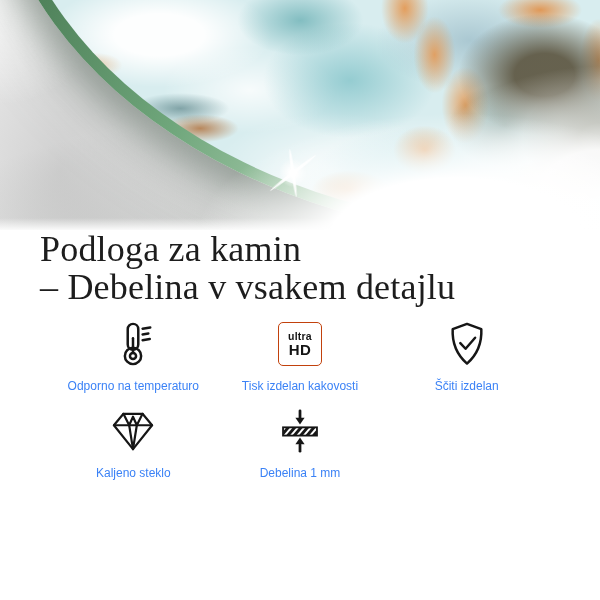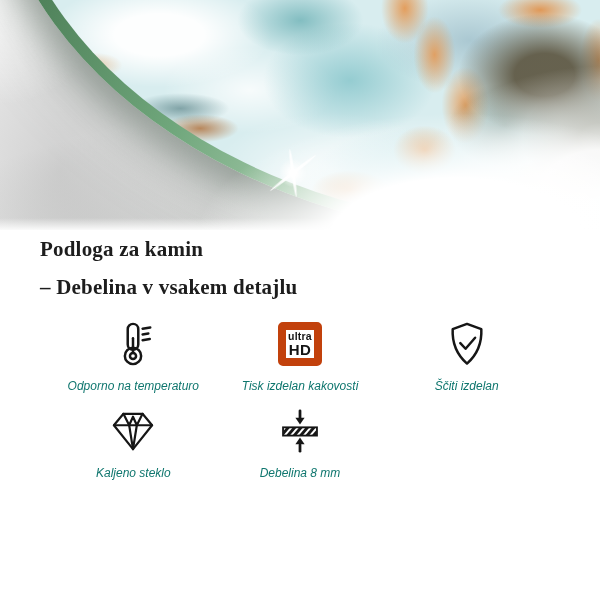--- a/index.html
+++ b/index.html
@@ -82,22 +82,22 @@
       radial-gradient(ellipse 360px 175px at 76% 104%, #fff 35%, rgba(255,255,255,0) 72%),
       radial-gradient(ellipse 260px 175px at 100% 82%, rgba(255,255,255,0.95) 22%, rgba(255,255,255,0) 70%),
       linear-gradient(to top, rgba(255,255,255,0.9), rgba(255,255,255,0) 12px);
   }
 
   
   .content { padding: 0 40px; }
   .title {
     margin: 0;
     font-family: "Liberation Serif", serif;
-    font-weight: 700;
-    font-size: 21px;
+    font-weight: 400;
+    font-size: 36px;
     line-height: 38px;
     color: #1d1d1d;
     letter-spacing: 0.2px;
   }
   .title span { display: block; }
   .desc {
     margin: 7px 0 0 0;
     max-width: 556px;
     font-size: 13.5px;
     letter-spacing: -0.2px;
@@ -107,27 +107,27 @@
 
   
   .features {
     margin: 12px 10px 0;
     display: grid;
     grid-template-columns: repeat(3, 1fr);
     row-gap: 12px;
   }
   .feature { display: flex; flex-direction: column; align-items: center; }
   .icon-wrap { height: 52px; display: flex; align-items: center; justify-content: center; }
-  .feature .label { margin-top: 9px; font-size: 12px; color: #0f766e; letter-spacing: 0; font-style: italic; }
+  .feature .label { margin-top: 9px; font-size: 12px; color: #3b82f6; letter-spacing: 0; }
 
   .icon-svg { stroke: #161616; fill: none; stroke-width: 2.6; stroke-linecap: round; stroke-linejoin: round; }
 
   .uhd-box {
     width: 44px; height: 44px;
-    border: 8px solid #c2410c; border-radius: 5px;
+    border: 1px solid #c2410c; border-radius: 5px;
     display: flex; flex-direction: column; align-items: center; justify-content: center;
     color: #151515; line-height: 1;
   }
   .uhd-top { font-size: 10.5px; font-weight: 700; letter-spacing: 0.2px; }
   .uhd-bottom { font-size: 15px; font-weight: 700; margin-top: 1px; letter-spacing: 0.3px; }
 </style>
 </head>
 <body>
 
 <div class="page">
@@ -217,18 +217,18 @@
             <g clip-path="url(#barClip)" stroke="#161616" stroke-width="3.2" fill="none">
               <line x1="2" y1="31" x2="13" y2="18"></line>
               <line x1="9" y1="31" x2="20" y2="18"></line>
               <line x1="16" y1="31" x2="27" y2="18"></line>
               <line x1="23" y1="31" x2="34" y2="18"></line>
               <line x1="30" y1="31" x2="41" y2="18"></line>
               <line x1="37" y1="31" x2="48" y2="18"></line>
             </g>
           </svg>
         </div>
-        <div class="label">Debelina 8 mm</div>
+        <div class="label">Debelina 1 mm</div>
       </div>
 
     </div>
   </div>
 </div>
 
 </body></html>

